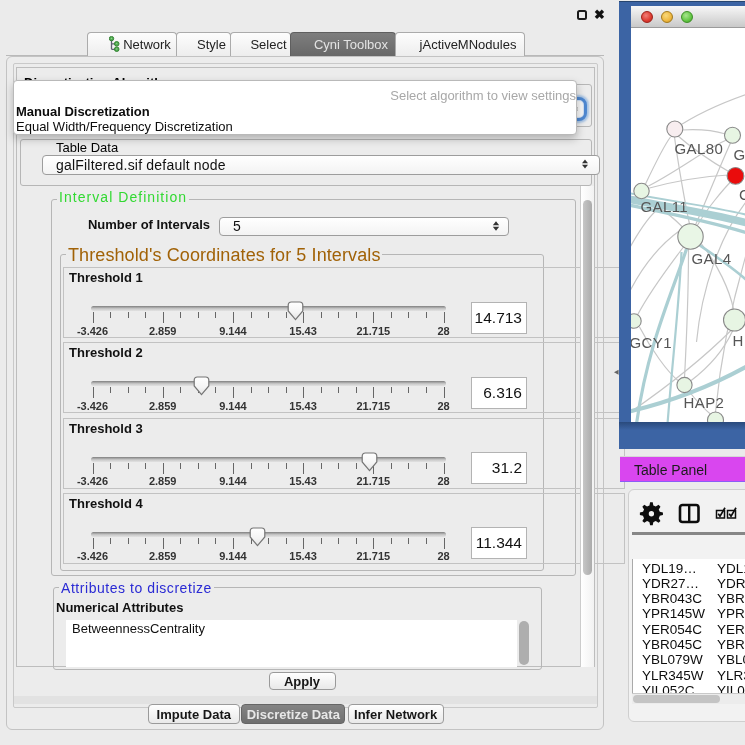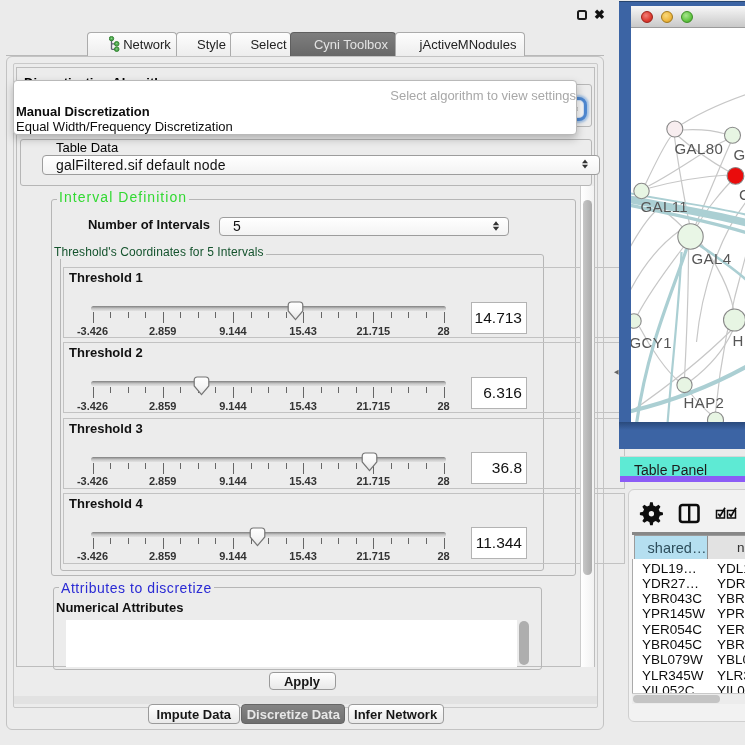--- a/index.html
+++ b/index.html
@@ -58,21 +58,21 @@
 .btn { position:absolute; border:1px solid #9a9a9a; border-radius:4px; background:linear-gradient(#fefefe,#e9e9e9); font-size:13px; color:#161616; text-align:center; }
 .btn.dark { background:linear-gradient(#848484,#6f6f6f); color:#e8e8e8; border-color:#666; }
 
 
 #netwin { left:619px; top:1px; width:126px; height:448px; background:#3c64a4; border-top:1px solid #27456f; }
 #nettitle { left:631px; top:6px; width:114px; height:22px; background:linear-gradient(#f7f7f7,#c9c9c9); border-bottom:1px solid #9b9b9b; }
 .light { position:absolute; top:11px; width:12px; height:12px; border-radius:50%; }
 #canvas { left:631px; top:28px; width:114px; height:394px; background:#ffffff; overflow:hidden; }
 #netshade { left:619px; top:422px; width:126px; height:8px; background:linear-gradient(#2a4a7c,#3c64a4); }
 
-#tpheader { left:620px; top:456px; width:125px; height:26px; background:#5eead4; border-top:1px solid #d6d6d6; border-bottom:6px solid #8b5cf6; }
+#tpheader { left:620px; top:456px; width:125px; height:26px; background:#d946ef; border-top:1px solid #d6d6d6; border-bottom:1px solid #8b5cf6; }
 #tpheader .t { position:absolute; left:14px; top:5px; font-size:14px; color:#1c1c1c; }
 #tablebox { left:628px; top:489px; width:130px; height:233px; background:#f2f2f2; border:1px solid #cfcfcf; border-radius:6px; }
 
 #thead { left:632px; top:534.5px; width:113px; height:25px; }
 #thc1 { position:absolute; left:1.5px; top:0; width:74px; height:25px; background:#b5dff0; border:1px solid #9b9b9b; border-right:1px solid #8f8f8f; font-size:14.5px; color:#2e4e5c; text-align:center; text-indent:13px; line-height:24px; }
 #thc2 { position:absolute; left:76px; top:0; width:37px; height:25px; background:#e2e2e2; border-top:1px solid #9b9b9b; border-bottom:1px solid #9b9b9b; font-size:13.5px; color:#333; padding-left:29px; line-height:24px; }
 #tbody { left:632px; top:559px; width:116px; height:134px; background:#fff; border-left:1px solid #aaa; overflow:hidden; font-size:13.5px; color:#0d0d0d; }
 .trow { position:absolute; left:0; width:113px; height:15.3px; line-height:15.3px; }
 .trow .c1 { position:absolute; left:9px; } .trow .c2 { position:absolute; left:84px; }
 #hscroll { left:632px; top:693px; width:113px; height:11px; background:#ececec; border-top:1px solid #c9c9c9; }
@@ -139,21 +139,21 @@
 
   <div class="abs" style="left:82px; top:217px; width:128px; font-size:13px; font-weight:700; color:#111; text-align:right;">Number of Intervals</div>
   <div class="combo" style="left:219px; top:216.5px; width:290px; height:19px; line-height:17.5px; padding-left:13px;">5
     <div class="arrows" style="right:8px; top:2px; transform:scale(0.8);">
         <div class="up"></div>
         <div class="dn"></div>
       </div>
   </div>
 
   <div class="group" style="left:59.5px; top:254px; width:484.5px; height:317px;"></div>
-  <div class="glabel" style="left:52px; top:244.5px; color:#14532d; font-size:12px; letter-spacing:0.1px;">Threshold's Coordinates for 5 Intervals</div>
+  <div class="glabel" style="left:66px; top:244.5px; color:#a16207; font-size:18px; letter-spacing:0.1px;">Threshold's Coordinates for 5 Intervals</div>
 
   <div id="thwrap">
       <div class="thbox" style="top:267px;">
         <div class="tt">Threshold 1</div>
         <div class="track"></div>
         <div class="tick" style="left:28.5px;height:11px;"></div>
         <div class="tick" style="left:46.0px;height:6px;"></div>
         <div class="tick" style="left:63.6px;height:6px;"></div>
         <div class="tick" style="left:81.2px;height:6px;"></div>
         <div class="tick" style="left:98.7px;height:11px;"></div>
@@ -266,21 +266,21 @@
         <svg class="thumb" style="left:297.3px" width="17" height="20" viewBox="0 0 17 20">
           <path d="M1.2,4.2 Q1.2,1 4.4,1 L12.6,1 Q15.8,1 15.8,4.2 L15.8,10 L8.5,18.6 L1.2,10 Z" fill="url(#g2)" stroke="#757575" stroke-width="1.2"></path>
           <defs>
             <linearGradient id="g2" x1="0" y1="0" x2="0" y2="1">
               <stop offset="0" stop-color="#ffffff"></stop>
               <stop offset="0.6" stop-color="#f4f4f4"></stop>
               <stop offset="1" stop-color="#e2e2e2"></stop>
             </linearGradient>
           </defs>
         </svg>
-        <div class="vbox">36.8</div>
+        <div class="vbox">31.2</div>
       </div>
   <div class="thbox" style="top:492.9px;">
         <div class="tt">Threshold 4</div>
         <div class="track"></div>
         <div class="tick" style="left:28.5px;height:11px;"></div>
         <div class="tick" style="left:46.0px;height:6px;"></div>
         <div class="tick" style="left:63.6px;height:6px;"></div>
         <div class="tick" style="left:81.2px;height:6px;"></div>
         <div class="tick" style="left:98.7px;height:11px;"></div>
         <div class="tick" style="left:116.2px;height:6px;"></div>
@@ -316,20 +316,21 @@
           </defs>
         </svg>
         <div class="vbox">11.344</div>
       </div>
     </div>
 
   <div class="group" style="left:52.5px; top:587px; width:489.5px; height:83px;"></div>
   <div class="glabel" style="left:59px; top:579.5px; color:#2a2ad4; font-size:14px; letter-spacing:0.55px;">Attributes to discretize</div>
   <div class="abs" style="left:56px; top:599.5px; font-size:13px; font-weight:700; color:#111;">Numerical Attributes</div>
   <div class="abs" id="attrlist">
+    <div>BetweennessCentrality</div>
   </div>
   <div class="abs" style="left:518.5px; top:621px; width:10px; height:44px; background:#aeaeae; border-radius:5px;"></div>
 
   <div class="abs" id="vscroll"></div>
   <div class="abs" id="vthumb"></div>
 
   <div class="abs" style="left:14px; top:696px; width:583px; height:8px; background:#e2e2e2;"></div>
   <div class="btn" style="left:268.5px; top:671.5px; width:67px; height:18.5px; line-height:17px; font-weight:700;">Apply</div>
 
   <div class="btn" style="left:148px; top:703.5px; width:91.5px; height:20.5px; line-height:19px; font-weight:700;">Impute Data</div>
@@ -413,24 +414,20 @@
 <line x1="51.2" y1="5" x2="51.2" y2="22" stroke="#0d0d0d" stroke-width="2.4"></line>
 <g stroke="#0d0d0d" fill="none">
           <rect x="78.5" y="10.5" width="8" height="7.5" stroke-width="1.5"></rect>
           <path d="M80.2 13.8 L82 16.2 L87 7.8" stroke-width="1.7"></path>
           <rect x="89.5" y="10.5" width="8" height="7.5" stroke-width="1.5"></rect>
           <path d="M91.2 13.8 L93 16.2 L98 7.8" stroke-width="1.7"></path>
         </g>
 </svg>
     </div>
   <div class="abs" style="left:631.5px; top:531.5px; width:113.5px; height:3px; background:#878787;"></div>
-  <div class="abs" id="thead">
-      <div id="thc1">shared…</div>
-      <div id="thc2">n</div>
-    </div>
   <div class="abs" id="tbody">
       <div class="trow" style="top:1.5px;">
         <span class="c1">YDL19…</span>
         <span class="c2">YDL1</span>
       </div>
       <div class="trow" style="top:16.8px;">
         <span class="c1">YDR27…</span>
         <span class="c2">YDR2</span>
       </div>
       <div class="trow" style="top:32.1px;">

